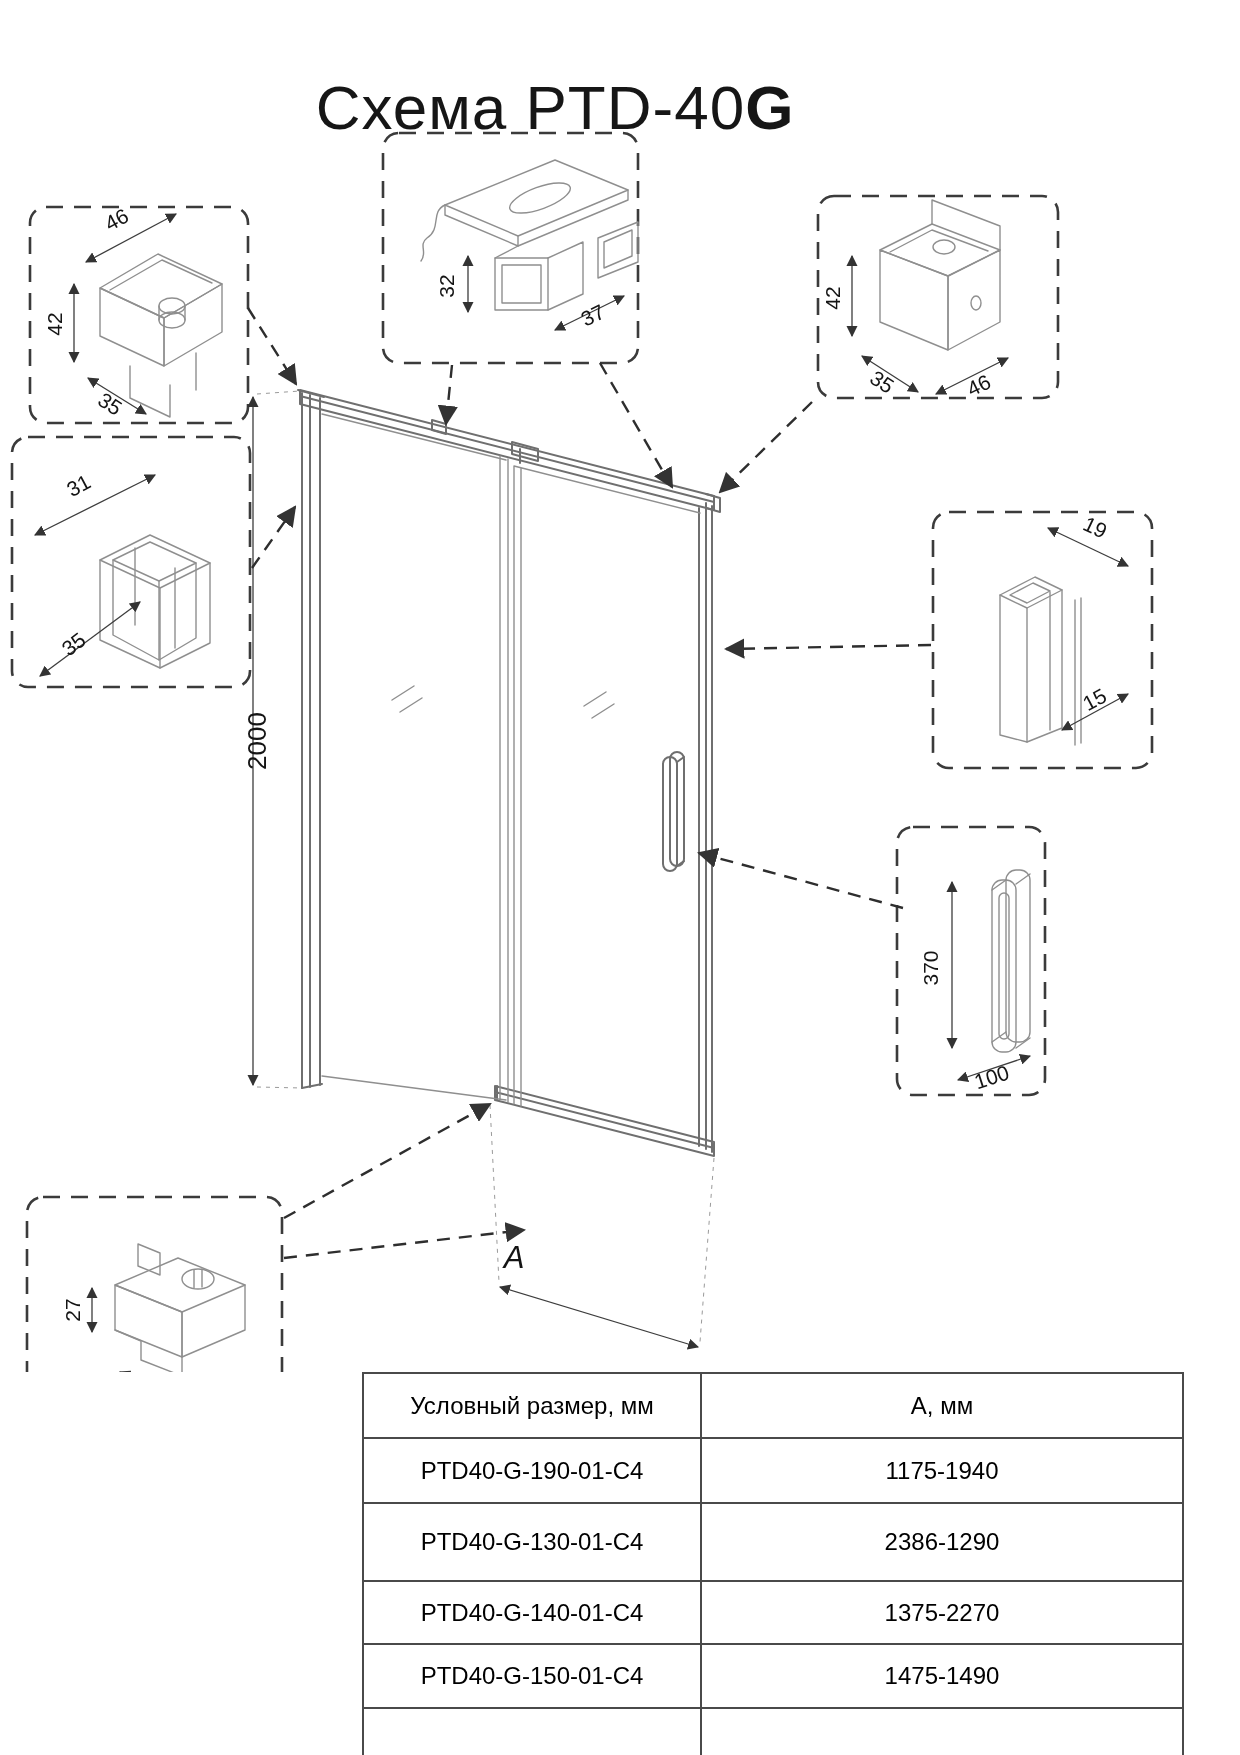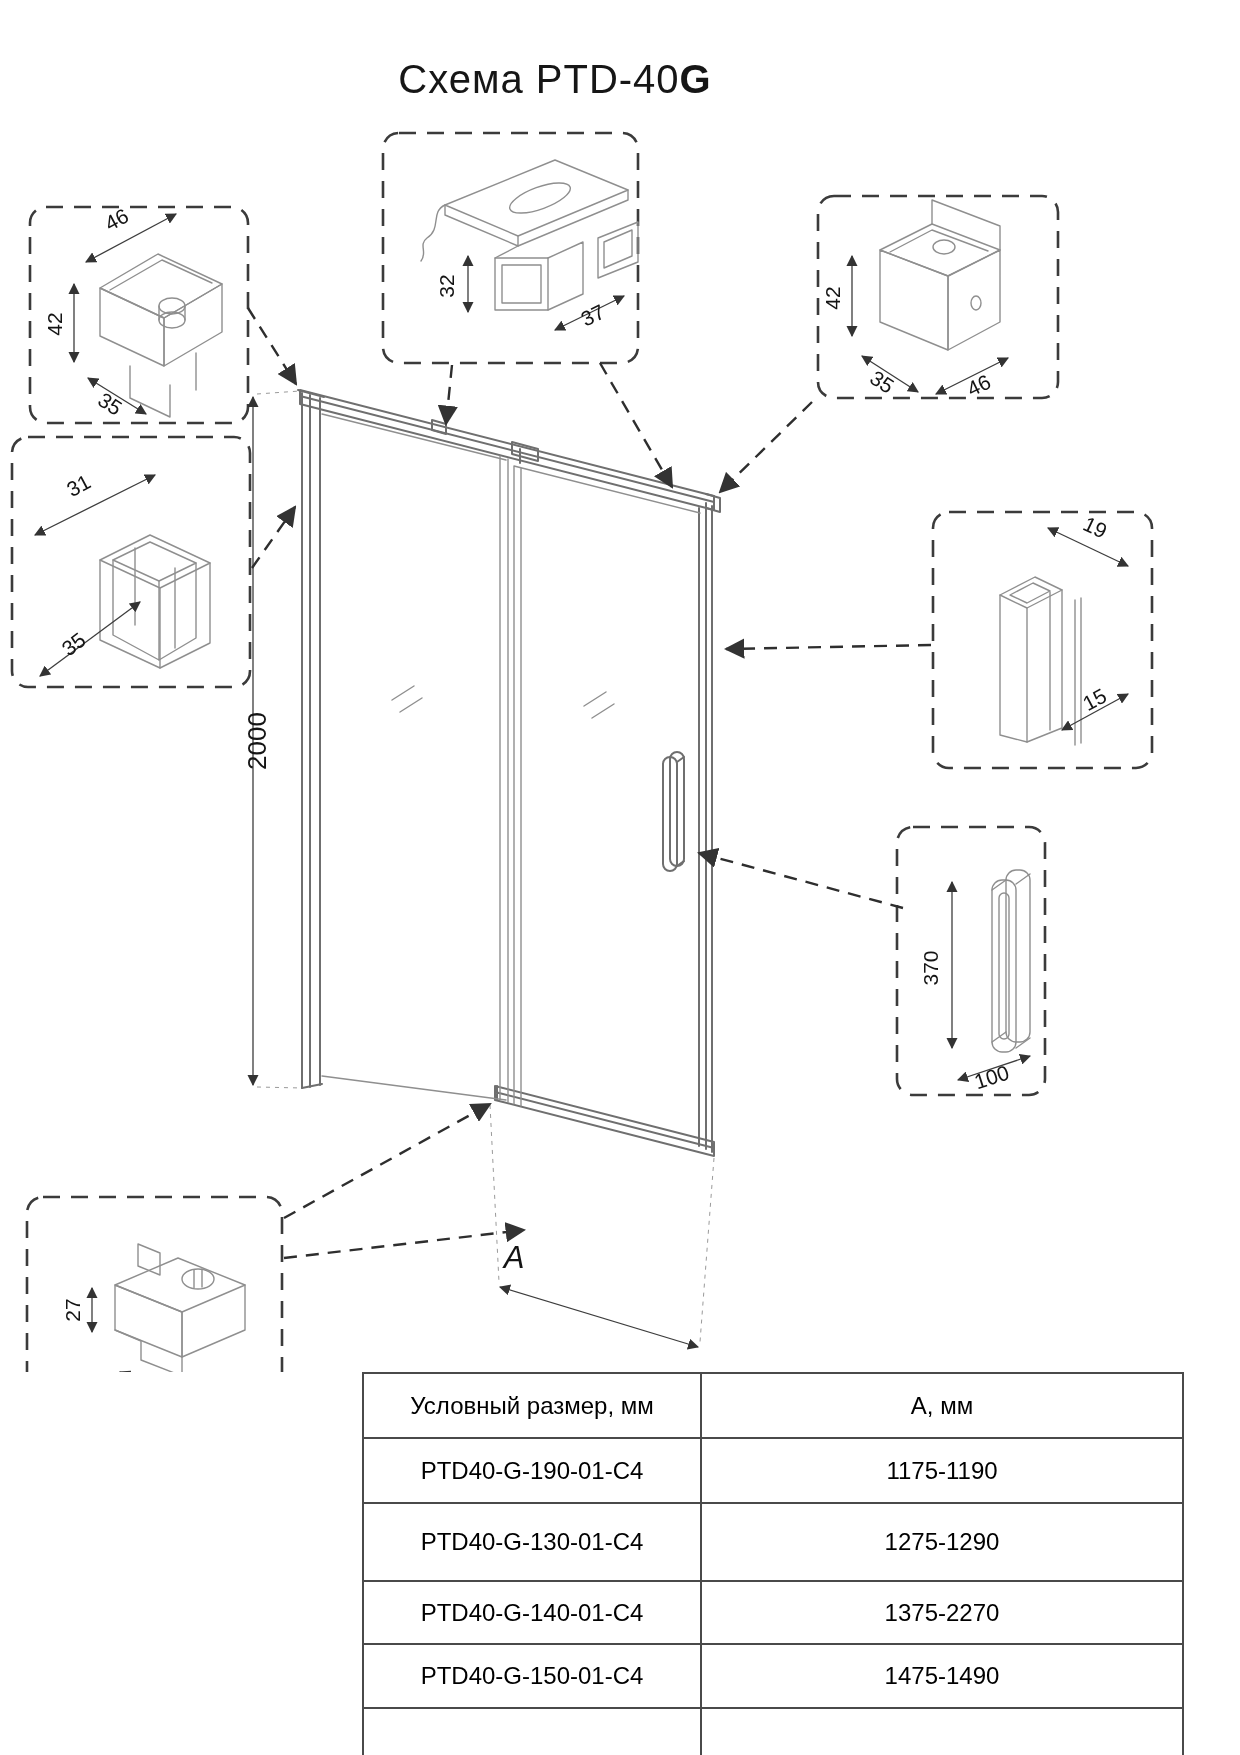--- a/index.html
+++ b/index.html
@@ -1,19 +1,19 @@
 <!DOCTYPE html>
 <html><head>
 <meta charset="utf-8">
 <style>
   html,body{margin:0;padding:0;background:#fff;}
   .page{position:relative;width:1240px;height:1755px;background:#ffffff;overflow:hidden;
         font-family:"Liberation Sans",sans-serif;}
   .title{position:absolute;left:0;top:30px;width:1110px;text-align:center;
-         font-size:40px;color:#161616;font-weight:normal;letter-spacing:1px;}
+         font-size:62px;color:#161616;font-weight:normal;letter-spacing:1px;}
   .title .bold{font-weight:bold;}
   svg{position:absolute;left:0;top:0;}
   .p{fill:none;stroke:#8f8f8f;stroke-width:1.4;stroke-linejoin:round;stroke-linecap:round;}
   .p2{fill:none;stroke:#6f6f6f;stroke-width:2;stroke-linejoin:round;stroke-linecap:round;}
   .d{fill:none;stroke:#3d3d3d;stroke-width:1.3;}
   .ld{fill:none;stroke:#2e2e2e;stroke-width:2.4;stroke-dasharray:13 9;}
   .bx{fill:none;stroke:#3b3b3b;stroke-width:2.6;stroke-dasharray:17 11;}
   .ext{fill:none;stroke:#9a9a9a;stroke-width:1;stroke-dasharray:4 5;}
   text.t{font:21px "Liberation Sans",sans-serif;fill:#141414;}
   text.th{font:26px "Liberation Sans",sans-serif;fill:#141414;}
@@ -220,25 +220,25 @@
         <col class="c1">
         <col class="c2">
       </colgroup>
     <tbody>
       <tr class="hrow">
         <th>Условный размер, мм</th>
         <th>А, мм</th>
       </tr>
       <tr class="r1">
         <td>PTD40-G-190-01-C4</td>
-        <td>1175-1190</td>
+        <td>1175-1940</td>
       </tr>
       <tr class="r2">
         <td>PTD40-G-130-01-C4</td>
-        <td>1275-1290</td>
+        <td>2386-1290</td>
       </tr>
       <tr class="r3">
         <td>PTD40-G-140-01-C4</td>
         <td>1375-2270</td>
       </tr>
       <tr class="r4">
         <td>PTD40-G-150-01-C4</td>
         <td>1475-1490</td>
       </tr>
       <tr class="ghost">

